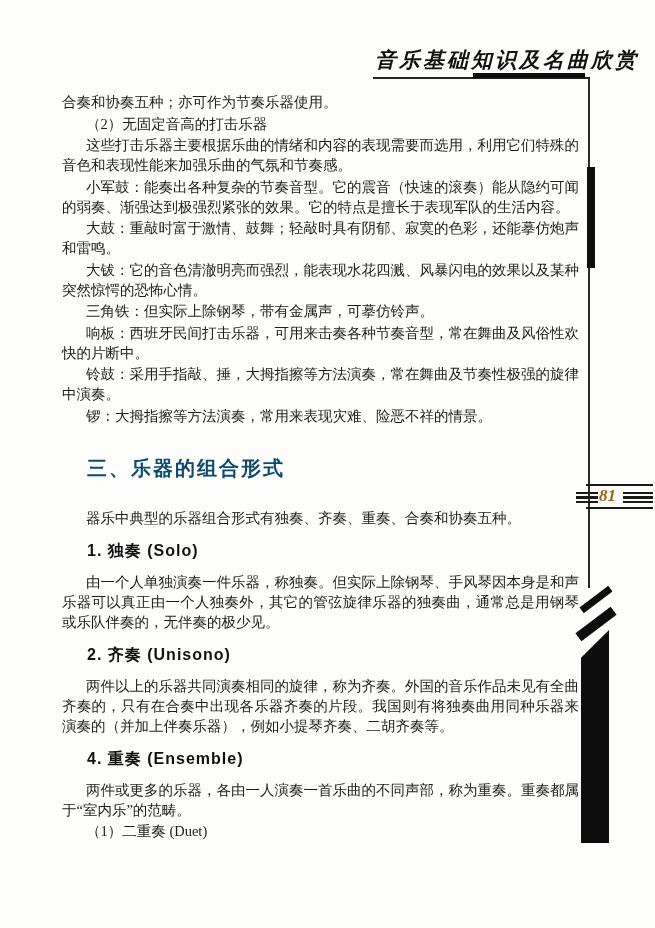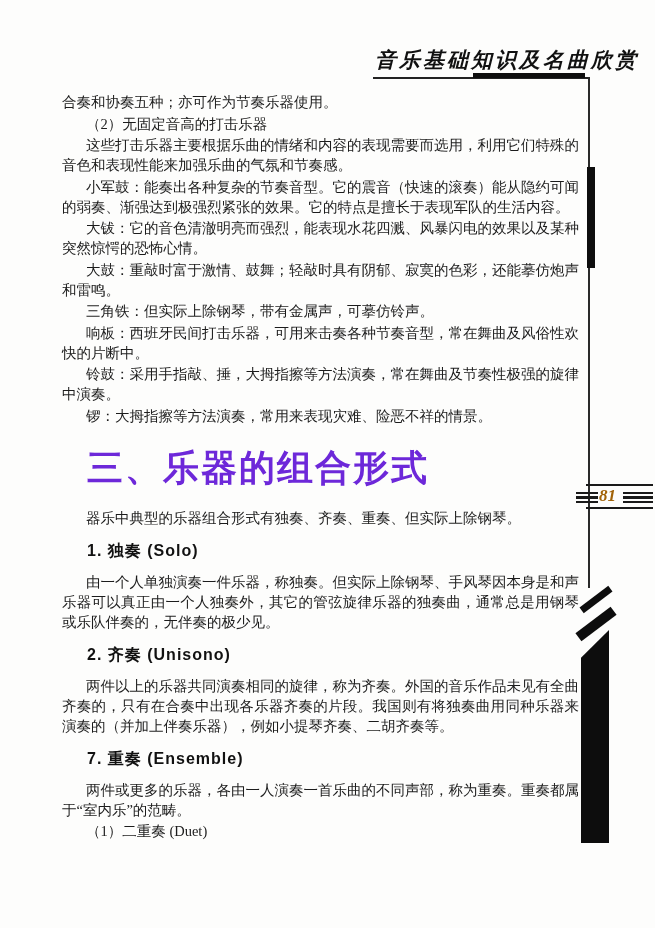--- a/index.html
+++ b/index.html
@@ -144,25 +144,25 @@
     color: #1c1c1c;
   }
   .text-block p { margin: 0 0 1.5px 0; }
   .para   { text-indent: 24px; }
   .flush  { text-indent: 0; }
 
   .section-heading {
     margin: 24px 0 22px 0;
     padding-left: 25px;
     font-family: "Liberation Sans", sans-serif;
-    font-size: 36px;
+    font-size: 20px;
     line-height: 36px;
     font-weight: bold;
     letter-spacing: 2px;
-    color: #6d28d9;
+    color: #0c4a6e;
   }
   .subheading {
     margin: 12px 0 10px 0;
     padding-left: 25px;
     font-family: Liberation Sans, sans-serif;
     font-size: 16px;
     line-height: 22px;
     font-weight: bold;
     letter-spacing: 1px;
     color: #111;
@@ -191,34 +191,34 @@
   <div class="corner-stripe-1"></div>
   <div class="corner-stripe-2"></div>
   <div class="corner-bar"></div>
 
   <main class="text-block">
     <p class="flush">合奏和协奏五种；亦可作为节奏乐器使用。</p>
     <p class="para">（2）无固定音高的打击乐器</p>
     <p class="para">这些打击乐器主要根据乐曲的情绪和内容的表现需要而选用，利用它们特殊的音色和表现性能来加强乐曲的气氛和节奏感。</p>
 
     <p class="para">小军鼓：能奏出各种复杂的节奏音型。它的震音（快速的滚奏）能从隐约可闻的弱奏、渐强达到极强烈紧张的效果。它的特点是擅长于表现军队的生活内容。</p>
+    <p class="para">大鼓：重敲时富于激情、鼓舞；轻敲时具有阴郁、寂寞的色彩，还能摹仿炮声和雷鸣。</p>
     <p class="para">大钹：它的音色清澈明亮而强烈，能表现水花四溅、风暴闪电的效果以及某种突然惊愕的恐怖心情。</p>
-    <p class="para">大鼓：重敲时富于激情、鼓舞；轻敲时具有阴郁、寂寞的色彩，还能摹仿炮声和雷鸣。</p>
     <p class="para">三角铁：但实际上除钢琴，带有金属声，可摹仿铃声。</p>
     <p class="para">响板：西班牙民间打击乐器，可用来击奏各种节奏音型，常在舞曲及风俗性欢快的片断中。</p>
     <p class="para">铃鼓：采用手指敲、捶，大拇指擦等方法演奏，常在舞曲及节奏性极强的旋律中演奏。</p>
     <p class="para">锣：大拇指擦等方法演奏，常用来表现灾难、险恶不祥的情景。</p>
 
     <h2 class="section-heading">三、乐器的组合形式</h2>
-    <p class="para">器乐中典型的乐器组合形式有独奏、齐奏、重奏、但实际上除钢琴。</p>
+    <p class="para">器乐中典型的乐器组合形式有独奏、齐奏、重奏、合奏和协奏五种。</p>
 
     <h3 class="subheading">1. 独奏 (Solo)</h3>
     <p class="para">由一个人单独演奏一件乐器，称独奏。但实际上除钢琴、手风琴因本身是和声乐器可以真正由一个人独奏外，其它的管弦旋律乐器的独奏曲，通常总是用钢琴或乐队伴奏的，无伴奏的极少见。</p>
 
     <h3 class="subheading">2. 齐奏 (Unisono)</h3>
     <p class="para">两件以上的乐器共同演奏相同的旋律，称为齐奏。外国的音乐作品未见有全曲齐奏的，只有在合奏中出现各乐器齐奏的片段。我国则有将独奏曲用同种乐器来演奏的（并加上伴奏乐器），例如小提琴齐奏、二胡齐奏等。</p>
 
-    <h3 class="subheading">7. 重奏 (Ensemble)</h3>
+    <h3 class="subheading">4. 重奏 (Ensemble)</h3>
     <p class="para">两件或更多的乐器，各由一人演奏一首乐曲的不同声部，称为重奏。重奏都属于“室内乐”的范畴。</p>
     <p class="para">（1）二重奏 (Duet)</p>
   </main>
 
 </div>
 
 </body></html>

